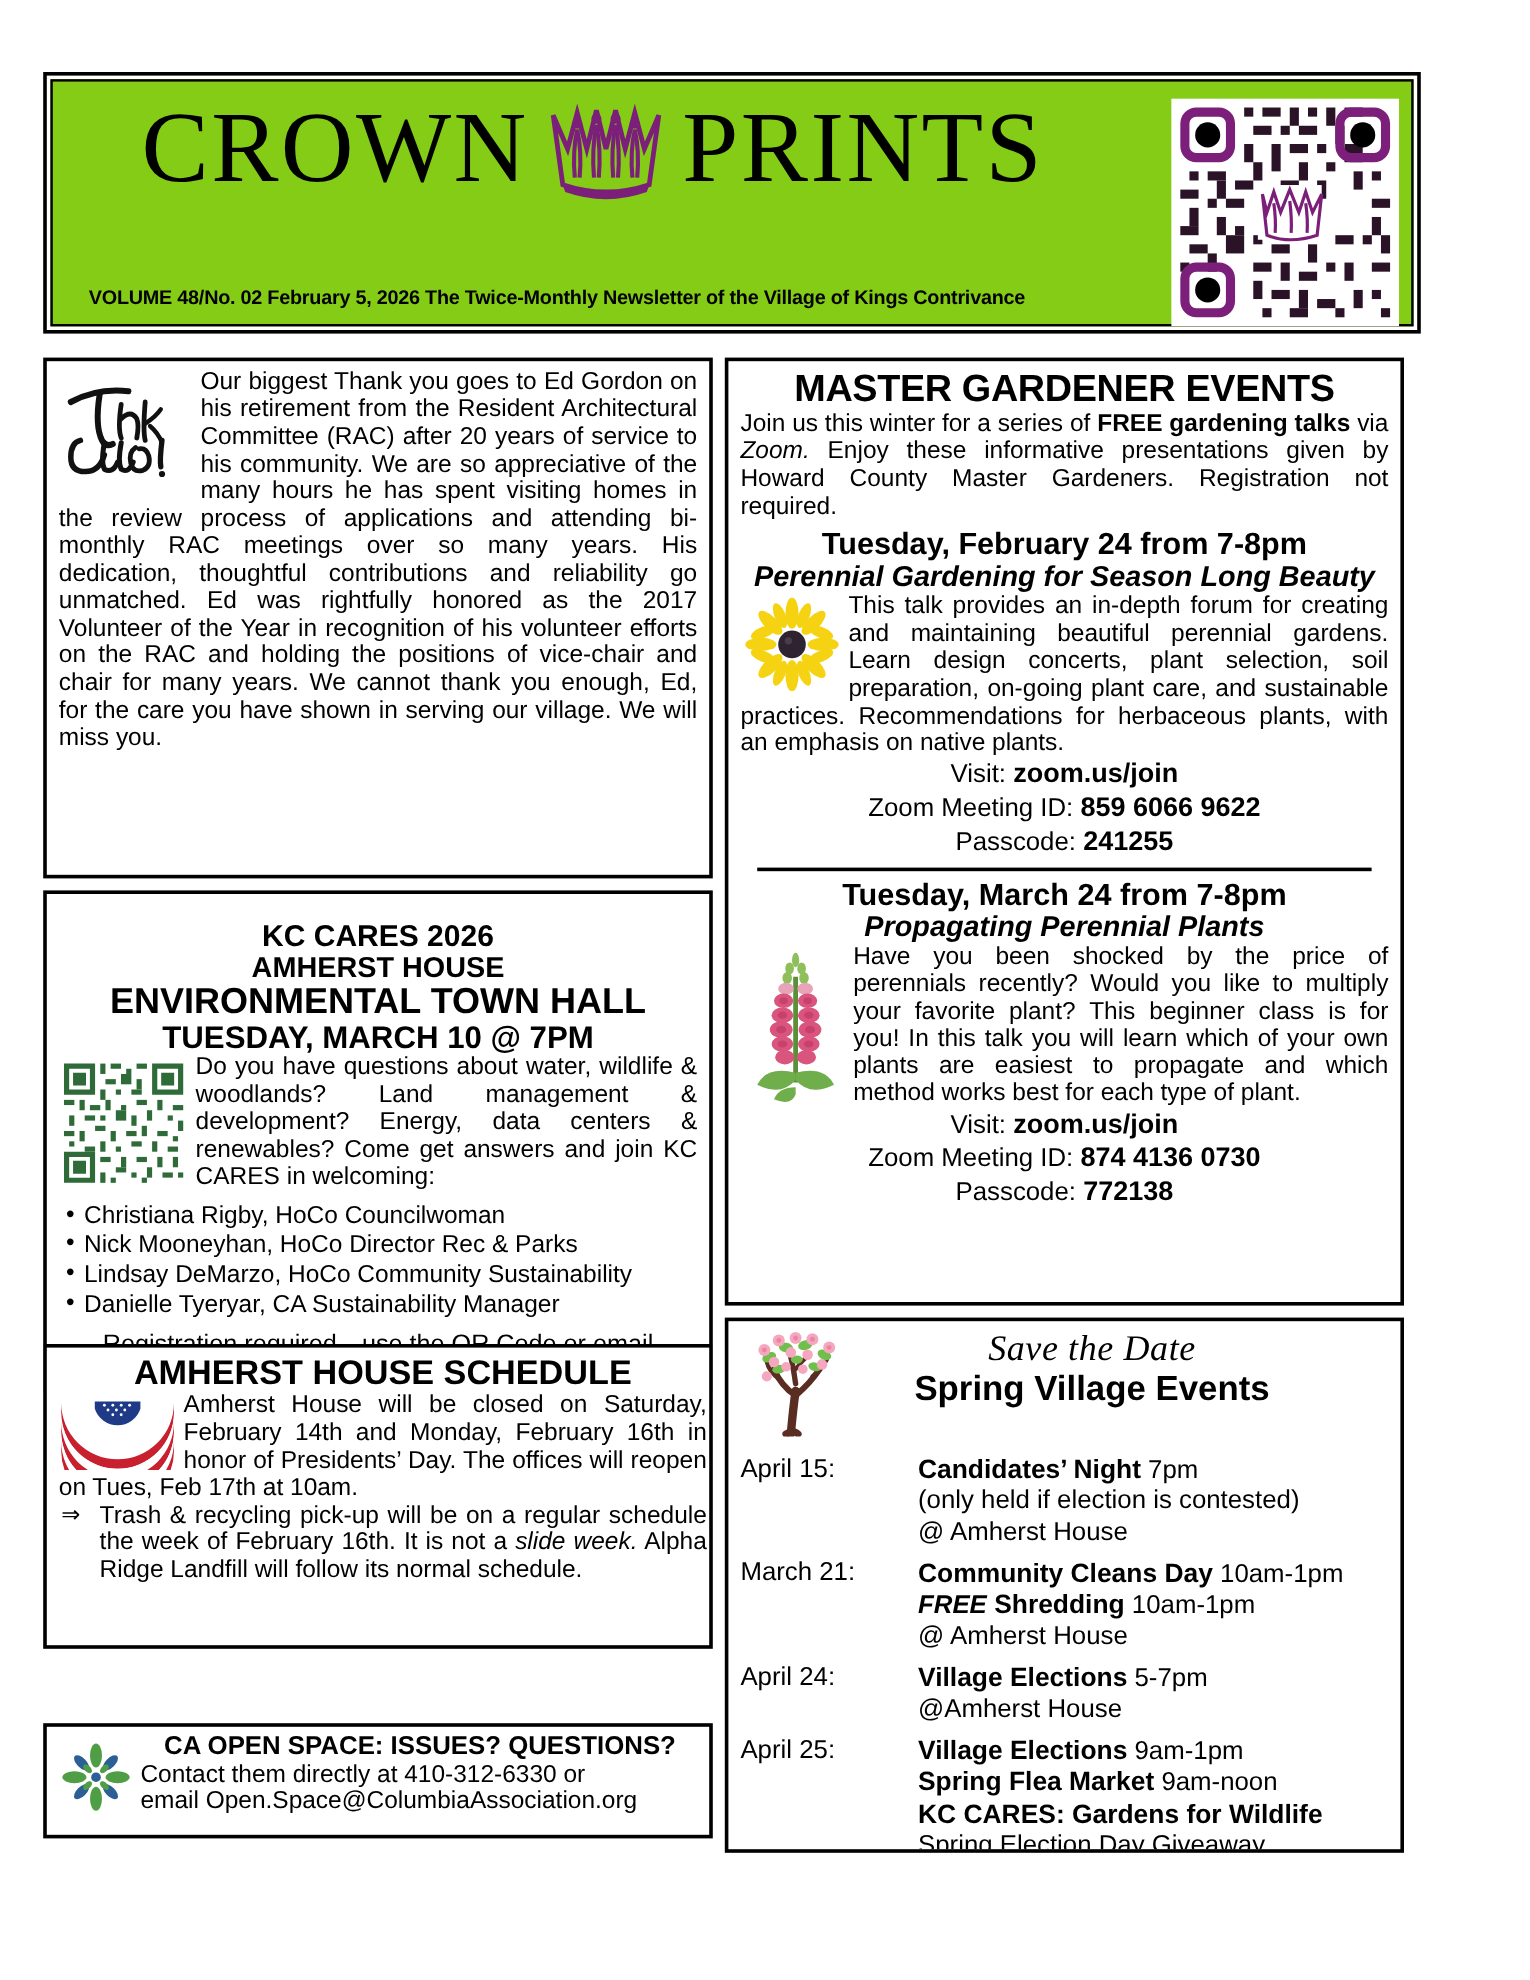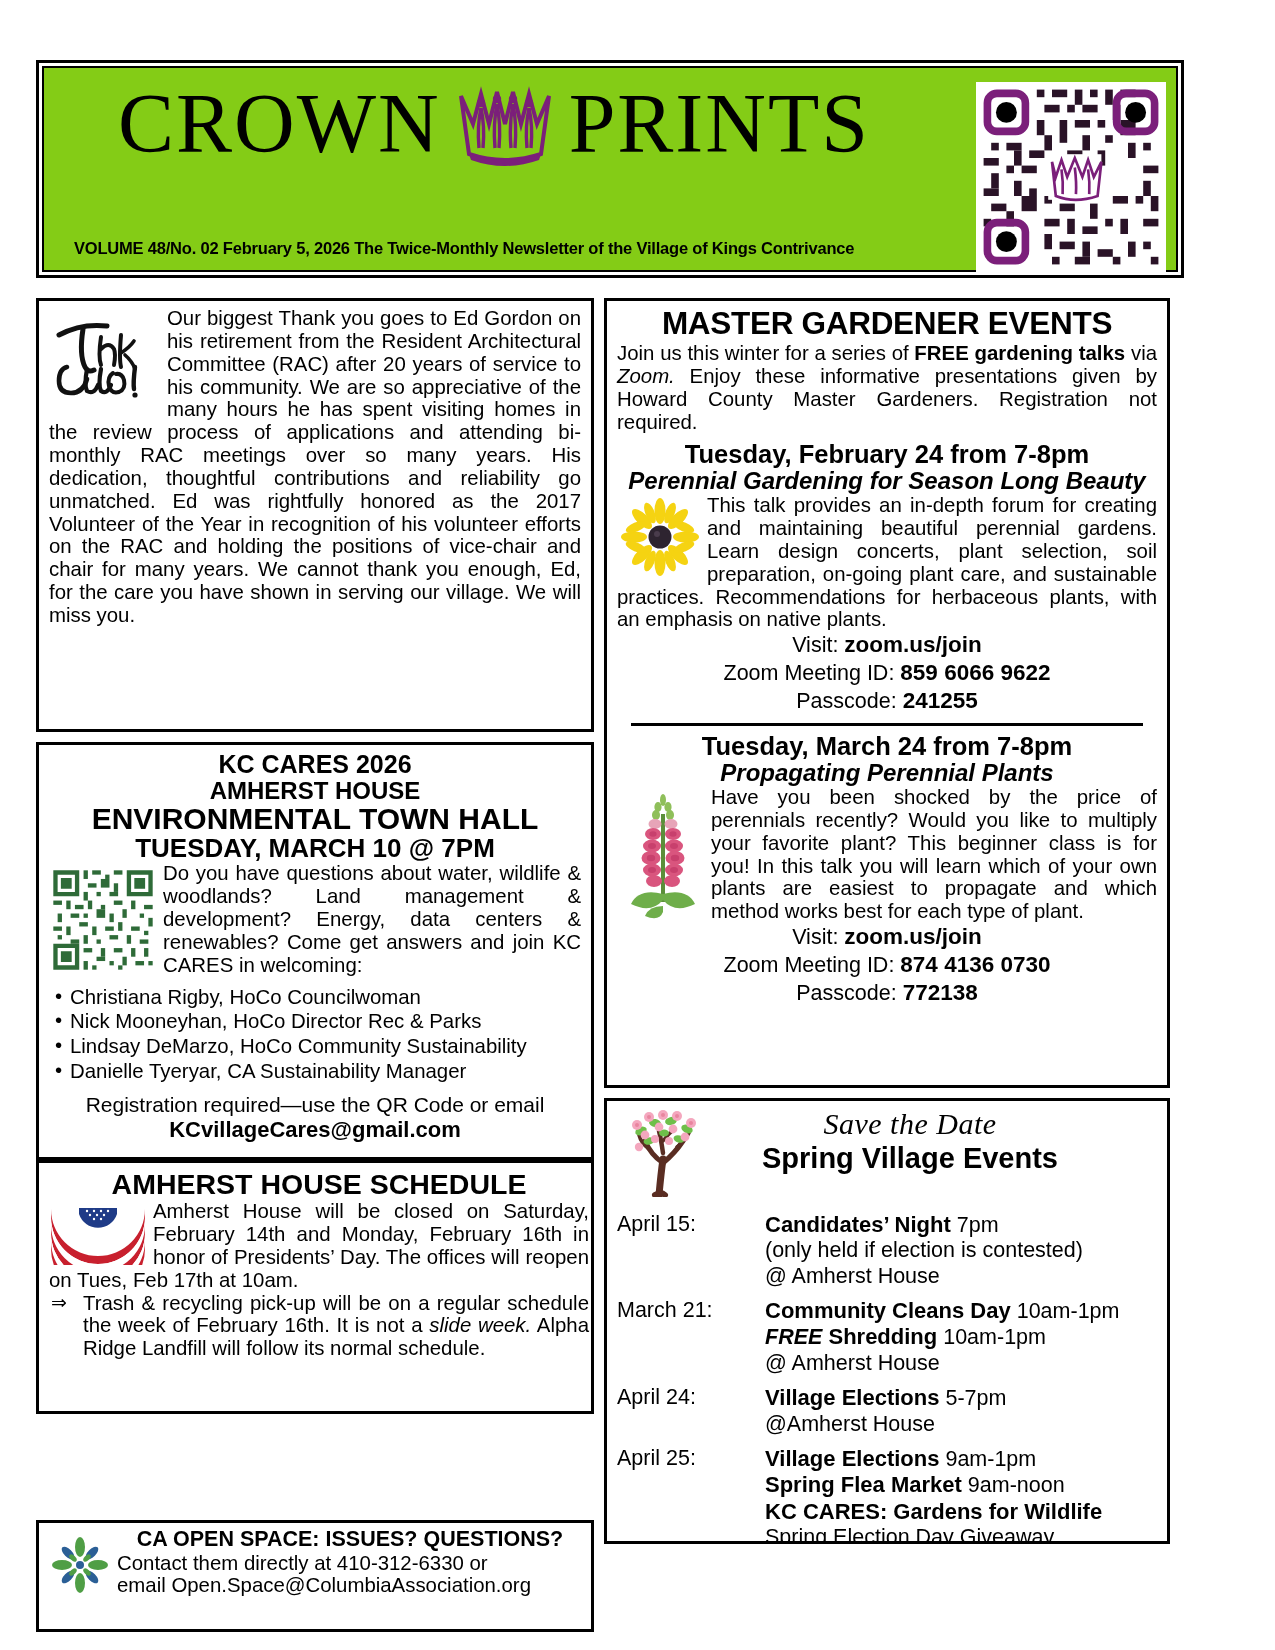--- a/index.html
+++ b/index.html
@@ -93,57 +93,57 @@
   .ty-float {
     float: left;
     width: 112px; height: 92px;
     margin: 2px 6px 0 0;
     shape-outside: margin-box;
   }
   #ty-text { font-size: 20.4px; }
 
   
   #box-kccares { left: 36px; top: 742px; width: 558px; height: 418px; padding: 6px 10px 0 10px; }
-  #box-kccares .t1 { font-size: 25px; }
+  #box-kccares .t1 { font-size: 25px; margin-top: 16px; }
   #box-kccares .t2 { font-size: 30px; }
   #box-kccares .t3 { font-size: 24px; }
   #box-kccares .t4 { font-size: 26px; }
   .kc-qr { float: left; width: 108px; height: 108px; margin: 4px 6px 0 0; }
   #kc-text { font-size: 20.4px; }
   ul.kc-list {
     margin: 8px 0 0 0; padding: 0 0 0 4px;
     list-style: none;
     font-family: "Liberation Sans", sans-serif;
     font-size: 20.4px;
     line-height: 1.22;
   }
   ul.kc-list li { position: relative; padding-left: 17px; white-space: nowrap; }
   ul.kc-list li:before { content: "\2022"; position: absolute; left: 2px; top: -1px; }
   #kc-reg { margin-top: 9px; font-size: 21px; text-align: center; }
   #kc-email { font-size: 22px; font-weight: bold; text-align: center; line-height: 1.15; }
 
   
-  #box-amherst { left: 36px; top: 1160px; width: 558px; height: 254px; padding: 6px 2px 0 10px; }
+  #box-amherst { left: 36px; top: 1120px; width: 558px; height: 254px; padding: 6px 2px 0 10px; }
   #box-amherst .sect-title { font-size: 28.5px; margin-bottom: 1px; }
   .flag-float { float: left; width: 98px; height: 62px; margin: 3px 6px 0 0; }
   #am-text { font-size: 20.4px; }
   .arrow-item {
     margin: 0;
     font-family: "Liberation Sans", sans-serif;
     font-size: 20.4px;
     line-height: 1.12;
     text-align: justify;
     padding-left: 34px;
     position: relative;
     text-indent: 0;
   }
   .arrow-item .arw { position: absolute; left: 2px; top: 0; font-size: 19px; }
 
   
-  #box-openspace { left: 36px; top: 1520px; width: 558px; height: 112px; padding: 5px 8px 0 8px; }
+  #box-openspace { left: 36px; top: 1436px; width: 558px; height: 96px; padding: 5px 8px 0 8px; }
   .os-logo { float: left; width: 62px; height: 62px; margin: 6px 6px 0 2px; }
   #os-title { font-size: 21.5px; font-weight: bold; font-family: "Liberation Sans", sans-serif; text-align: center; line-height: 1.1; padding-left: 6px;}
   #os-text { font-size: 20.4px; text-align: left; padding-left: 4px; }
 
   
   #box-gardener { left: 604px; top: 298px; width: 566px; height: 790px; padding: 6px 10px 0 10px; }
   #box-gardener .sect-title { font-size: 31.5px; margin-bottom: 2px; letter-spacing: -0.3px;}
   #mg-intro { font-size: 20.4px; }
   .mg-date { text-align: center; font-family: "Liberation Sans", sans-serif; font-weight: bold; font-size: 25.5px; line-height: 1.1; margin-top: 6px;}
   .mg-topic { text-align: center; font-family: "Liberation Sans", sans-serif; font-weight: bold; font-style: italic; font-size: 24px; line-height: 1.1; }

